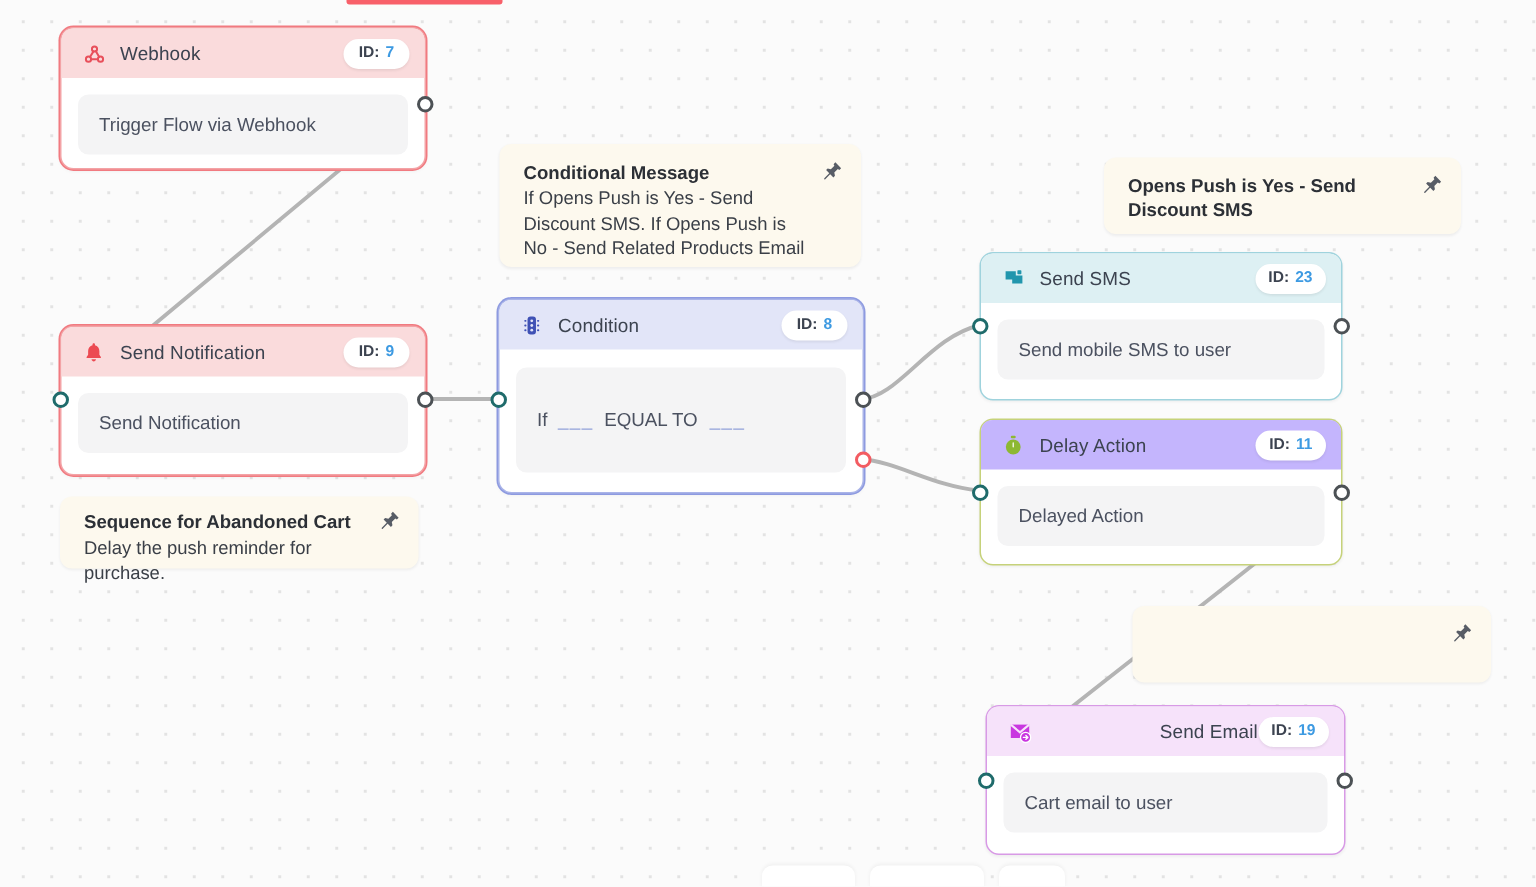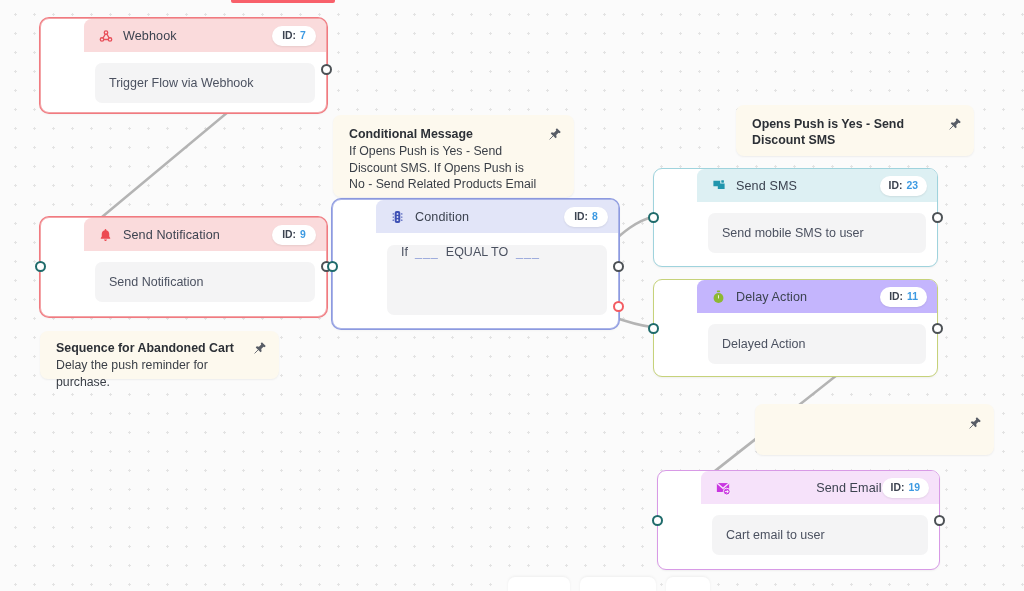--- a/index.html
+++ b/index.html
@@ -51,21 +51,20 @@
 
   
   .node {
     position: absolute;
     border-radius: 9px;
     background: #ffffff;
     border: 1.4px solid #d8d8d8;
     box-shadow: 0 1px 2px rgba(0,0,0,0.05);
     z-index: 10;
     overflow: visible;
-    padding-left: 43px;
   }
   .node-head {
     display: flex;
     align-items: center;
     height: 33px;
     padding: 0 10px 0 13px;
     border-radius: 7.5px 7.5px 0 0;
     box-sizing: border-box;
   }
   .node-icon {
@@ -272,21 +271,21 @@
           <rect x="17.6" y="16" width="2.4" height="2" rx="1"></rect>
         </svg>
       </span>
       <span class="node-title">Condition</span>
       <span class="id-pill">
         <span class="id-label">ID:</span>
         <span class="id-value">8</span>
       </span>
     </div>
     <div class="node-body" style="padding-top:12px;">
-      <div class="node-field" style="min-height:70px; align-items:flex-start; padding:0 14px;">
+      <div class="node-field" style="min-height:70px; align-items:center; padding:0 14px;">
         <span style="color:#4b5160;">If</span>
         <span style="color:#8f9fd8; margin:0 7px; letter-spacing:1px;">___</span>
         <span style="color:#4b5160;">EQUAL TO</span>
         <span style="color:#8f9fd8; margin-left:8px; letter-spacing:1px;">___</span>
       </div>
     </div>
     <span class="handle in" style="left:-6px; top:61px;"></span>
     <span class="handle out" style="right:-6px; top:61px;"></span>
     <span class="handle outred" style="right:-6px; top:101px;"></span>
   </div>
@@ -350,21 +349,21 @@
         <span class="id-value">19</span>
       </span>
     </div>
     <div class="node-body">
       <div class="node-field">Cart email to user</div>
     </div>
     <span class="handle in" style="left:-6px; top:44px;"></span>
     <span class="handle out" style="right:-6px; top:44px;"></span>
   </div>
 
-  <div class="note" style="left:333px; top:115px; width:241px; height:82px;">
+  <div class="note" style="left:333px; top:96px; width:241px; height:82px;">
     <div class="note-title">Conditional Message</div>
     <div class="note-text">If Opens Push is Yes - Send Discount SMS. If Opens Push is No - Send Related Products Email</div>
     <span class="pin">
       <svg width="13" height="13" viewBox="0 0 24 24" fill="#585d66">
         <path d="M14.6 2.3 L21.7 9.4 L19.5 11.6 L17.6 10.6 L13.3 14.9 L14.1 18.9 L12.2 20.8 L3.2 11.8 L5.1 9.9 L9.1 10.7 L13.4 6.4 L12.4 4.5 z"></path>
         <path d="M7.9 16.1 L1.6 22.4" stroke="#585d66" stroke-width="1.6" fill="none" stroke-linecap="round"></path>
       </svg>
     </span>
   </div>
 

